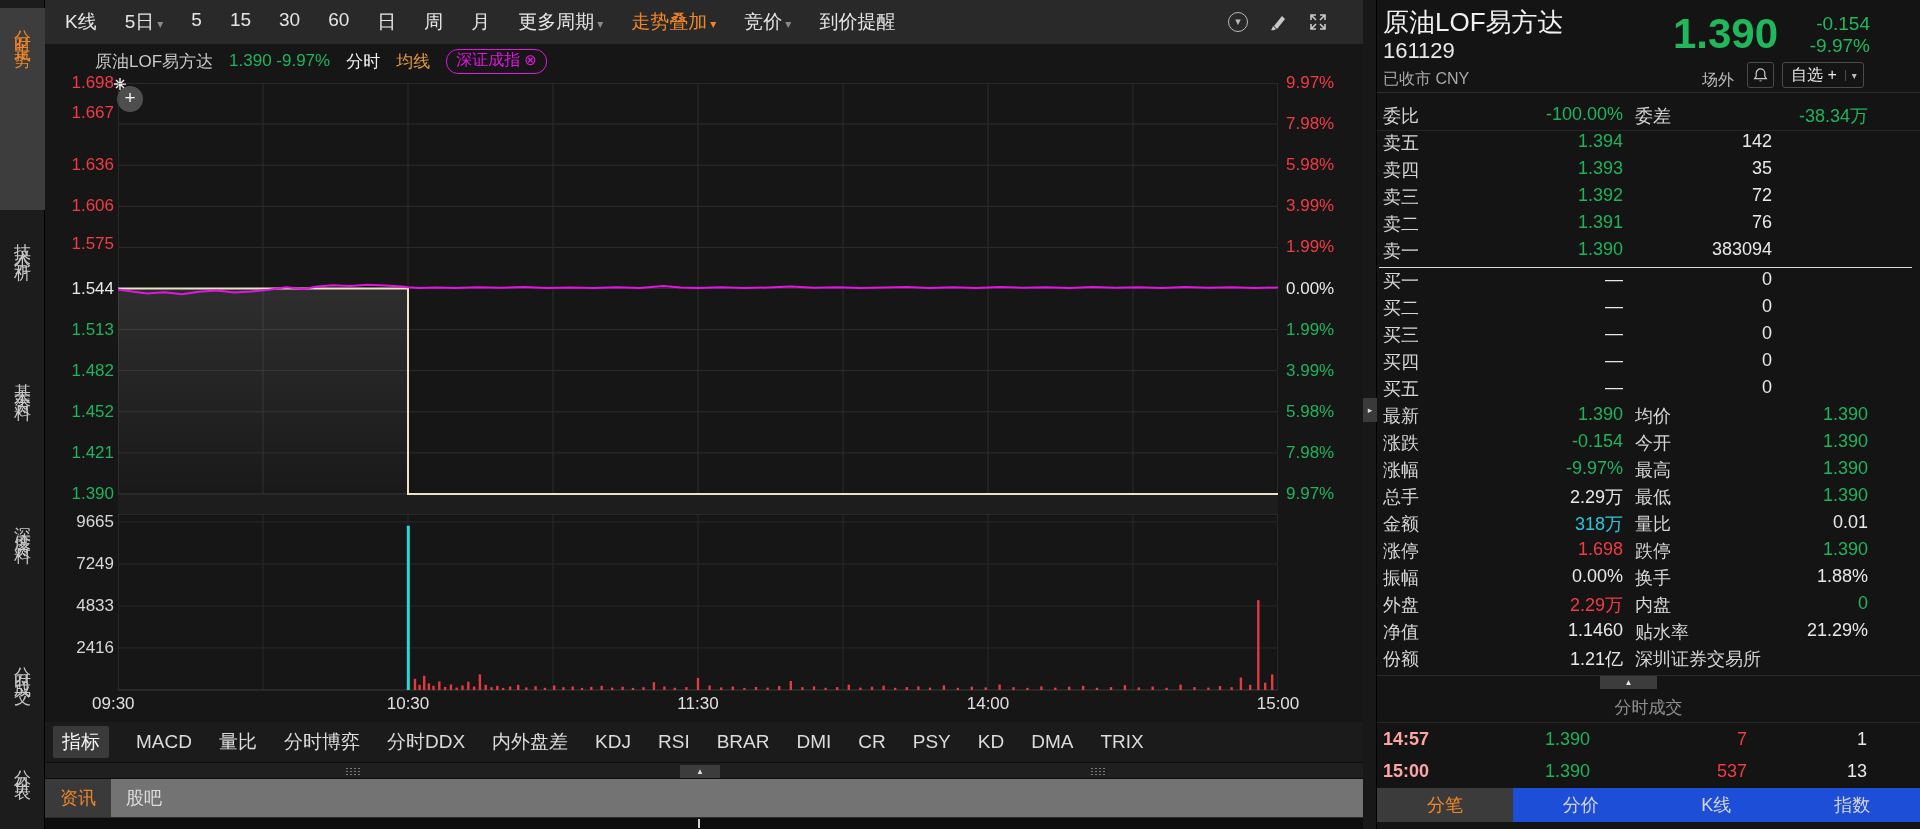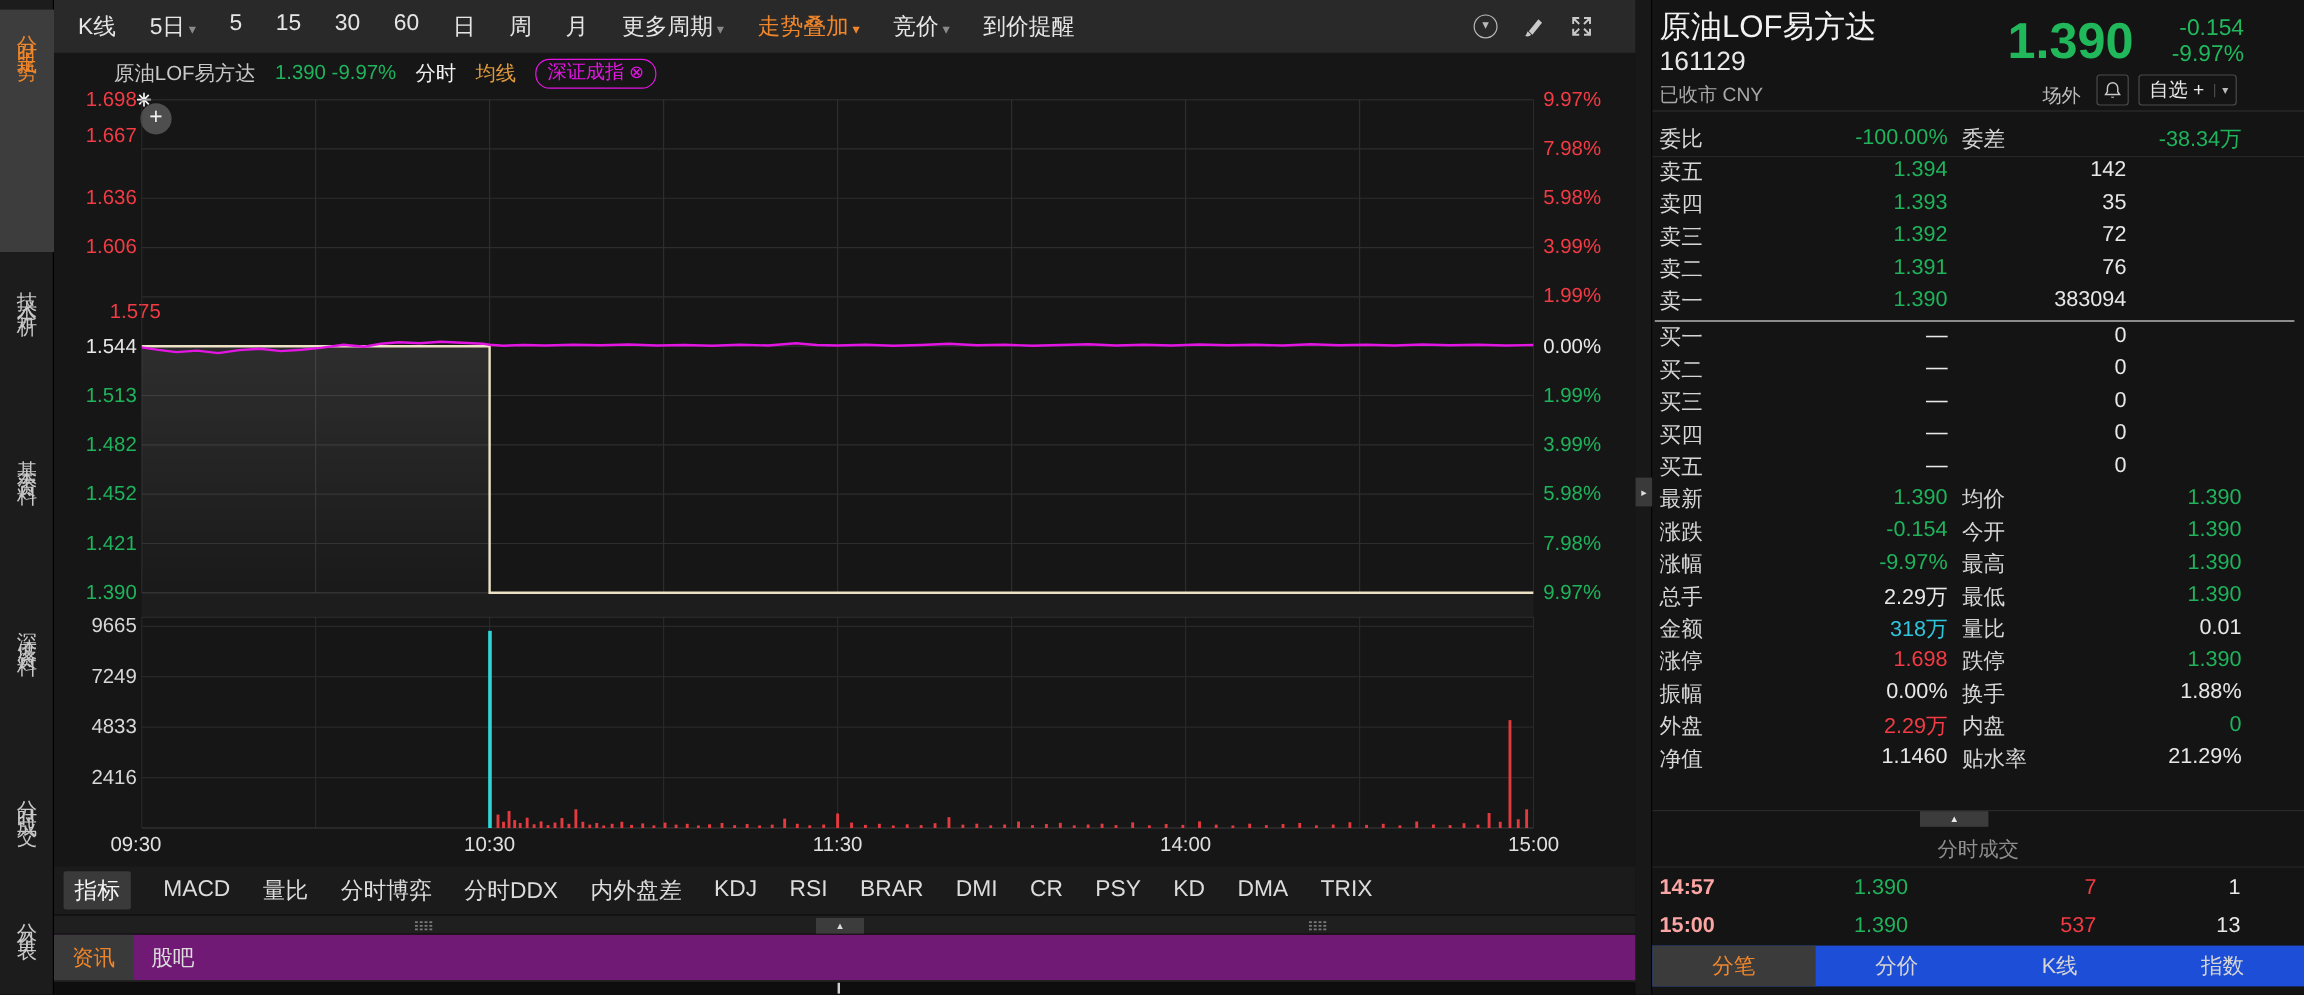--- a/index.html
+++ b/index.html
@@ -58,21 +58,21 @@
   #indicators { position:absolute; left:45px; top:722px; width:1318px; height:40px; display:flex; align-items:center; padding-left:8px; gap:27px; background:#1b1b1b; }
   .ind-item { font-size:19px; color:#dcdcdc; cursor:pointer; white-space:nowrap; }
   .ind-item.boxed { background:#3a3a3a; padding:3px 9px; border-radius:2px; color:#f5f5f5; }
 
   
   #splitter1 { position:absolute; left:45px; top:762px; width:1318px; height:17px; background:#1f1f1f; border-top:1px solid #0c0c0c; border-bottom:1px solid #0c0c0c; }
   .grip { position:absolute; top:4px; width:16px; height:9px; background-image:radial-gradient(#7a7a7a 1px, transparent 1px); background-size:4px 3px; }
   #split-handle { position:absolute; left:635px; top:2px; width:40px; height:13px; background:#3c3c3c; color:#ddd; font-size:8px; text-align:center; line-height:13px; cursor:pointer; }
 
   
-  #newsrow { position:absolute; left:45px; top:779px; width:1318px; height:38px; background:#701a75; display:flex; align-items:stretch; }
+  #newsrow { position:absolute; left:45px; top:779px; width:1318px; height:38px; background:#737373; display:flex; align-items:stretch; }
   .news-tab { display:flex; align-items:center; padding:0 15px; font-size:18px; color:#ddd; cursor:pointer; }
   .news-tab.active { background:#3a3a3a; color:#f0862b; }
   #bottomstrip { position:absolute; left:45px; top:817px; width:1318px; height:12px; background:#0e0e0e; border-top:1px solid #2c2c2c; }
   #bstrip-handle { position:absolute; left:653px; top:1px; width:2px; height:9px; background:#cfcfcf; }
 
   
   #gutter { position:absolute; left:1363px; top:0; width:14px; height:829px; background:#181818; border-right:1px solid #000; }
   #gutter-arrow { position:absolute; left:0; top:398px; width:14px; height:24px; background:#3a3a3a; color:#ddd; font-size:9px; line-height:24px; text-align:center; cursor:pointer; }
 
   
@@ -187,21 +187,21 @@
     <span id="spark-icon">
       <svg width="12" height="12" viewBox="0 0 12 12" stroke="#f5f5f5" stroke-width="1.4">
           <path d="M6 0 V12 M0 6 H12 M2 2 L10 10 M10 2 L2 10"></path>
         </svg>
     </span>
     <span id="zoom-plus">+</span>
   <span class="axis-lab tick-r" style="left: 1px; top: 29px;">1.698</span>
       <span class="axis-lab tick-r" style="left: 1px; top: 59px;">1.667</span>
       <span class="axis-lab tick-r" style="left: 1px; top: 111.2px;">1.636</span>
       <span class="axis-lab tick-r" style="left: 1px; top: 152.3px;">1.606</span>
-      <span class="axis-lab tick-r" style="left: 1px; top: 206px; margin-left: 20px;">1.575</span>
+      <span class="axis-lab tick-r" style="left: 1px; top: 190px;">1.575</span>
       <span class="axis-lab tick-w" style="left: 1px; top: 234.5px;">1.544</span>
       <span class="axis-lab tick-g" style="left: 1px; top: 275.6px;">1.513</span>
       <span class="axis-lab tick-g" style="left: 1px; top: 316.7px;">1.482</span>
       <span class="axis-lab tick-g" style="left: 1px; top: 357.8px;">1.452</span>
       <span class="axis-lab tick-g" style="left: 1px; top: 398.9px;">1.421</span>
       <span class="axis-lab tick-g" style="left: 1px; top: 440px;">1.390</span>
       <span class="axis-lab pct tick-r" style="left: 1241px; top: 29px;">9.97%</span>
       <span class="axis-lab pct tick-r" style="left: 1241px; top: 70.1px;">7.98%</span>
       <span class="axis-lab pct tick-r" style="left: 1241px; top: 111.2px;">5.98%</span>
       <span class="axis-lab pct tick-r" style="left: 1241px; top: 152.3px;">3.99%</span>
@@ -520,20 +520,26 @@
           <span class="v1 c-r">2.29万</span>
           <span class="l2">内盘</span>
           <span class="v2 c-g">0</span>
         </div>
         <div class="rp-row">
           <span class="l1">净值</span>
           <span class="v1 c-w">1.1460</span>
           <span class="l2">贴水率</span>
           <span class="v2 c-w">21.29%</span>
         </div>
+        <div class="rp-row">
+          <span class="l1">份额</span>
+          <span class="v1 c-w">1.21亿</span>
+          <span class="l2">深圳证券交易所</span>
+          <span class="v2 c-w"></span>
+        </div>
       </div>
 
     <div id="rp-div2"></div>
     <span id="rp-uparrow">▲</span>
     <div id="tick-title">分时成交</div>
     <div id="tick-rows">
         <div class="tick-row">
           <span class="tt">14:57</span>
           <span class="tp c-g">1.390</span>
           <span class="tv c-r">7</span>

